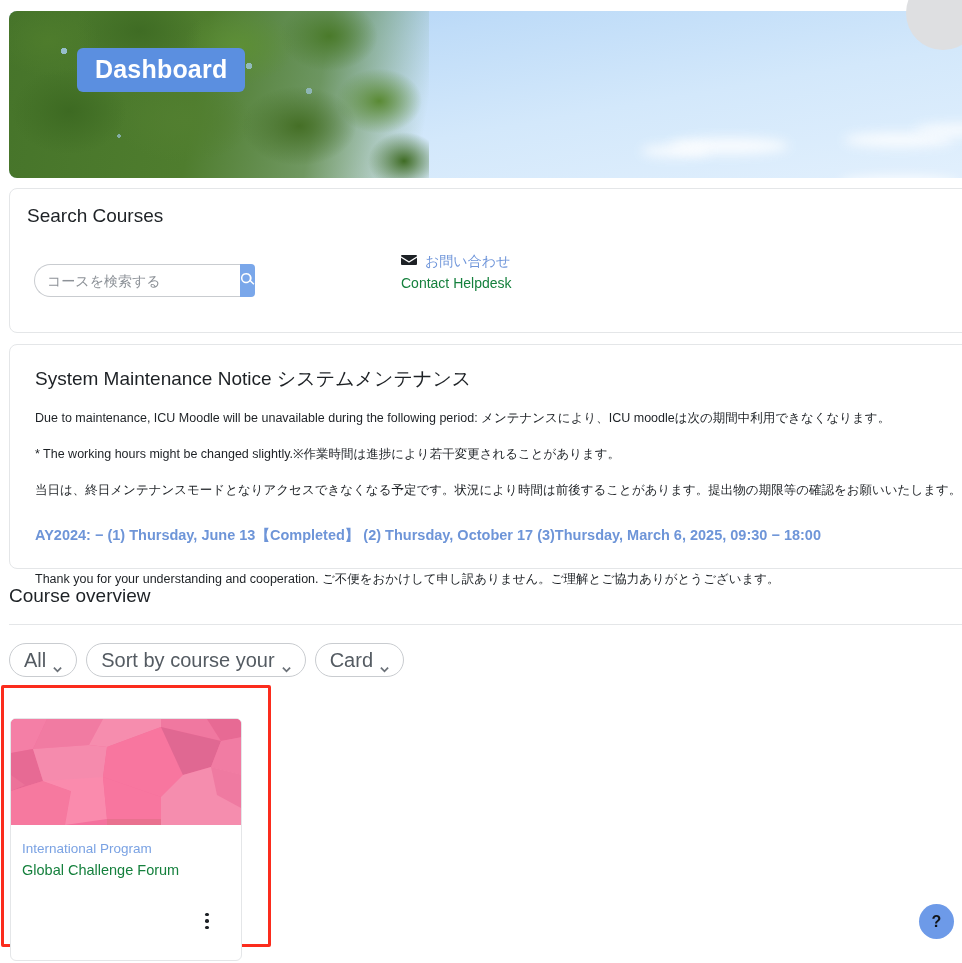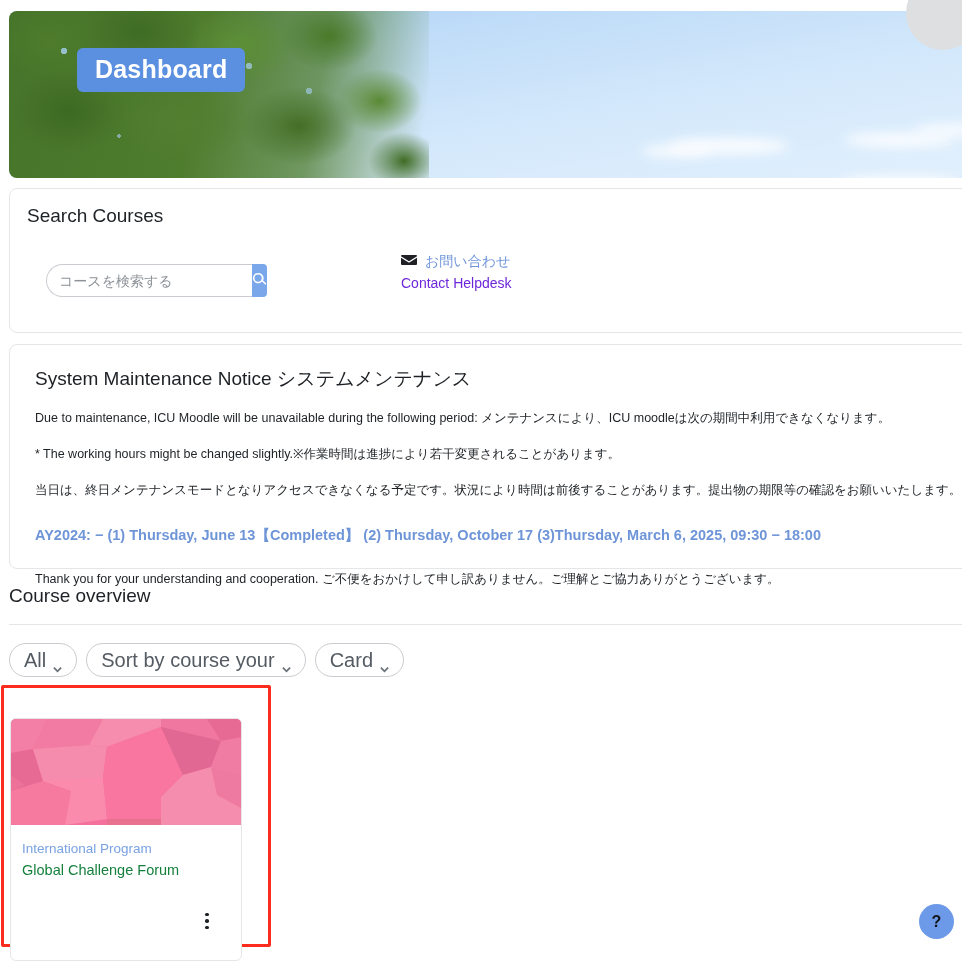--- a/index.html
+++ b/index.html
@@ -83,21 +83,21 @@
   }
 
   
   .panel-search { top: 188px; height: 145px; }
   .panel-title {
     font-size: 19px; color: #1d2125; font-weight: 400;
     margin: 16px 0 0 17px;
   }
   .search-row { position: relative; height: 50px; }
   .search-box {
-    position: absolute; left: 36px; top: 37px;
+    position: absolute; left: 24px; top: 37px;
     display: flex; width: 209px; height: 15px;
   }
   .search-input {
     flex: 1; height: 33px;
     border: 1px solid #c9ccd0;
     border-right: none;
     border-radius: 17px 0 0 17px;
     padding: 0 12px;
     font-size: 14px; color: #6b7178;
     font-family: "Liberation Sans", sans-serif;
@@ -116,21 +116,21 @@
   .search-btn svg { width: 15px; height: 15px; fill: #ffffff; }
 
   .contact-block {
     position: absolute; left: 401px; top: 250px;
     font-size: 14px; line-height: 22px;
   }
   .contact-line1 { display: flex; align-items: flex-start; gap: 8px; }
   .env-icon { width: 16px; height: 12px; display: inline-block; }
   .env-icon svg { width: 16px; height: 12px; fill: #1d2125; }
   .contact-link { color: #7096da; text-decoration: none; cursor: pointer; }
-  .contact-line2 { color: #6d28d9; cursor: pointer; }
+  .contact-line2 { color: #15803d; cursor: pointer; }
 
   
   .panel-maint { top: 344px; height: 225px; }
   .maint-title {
     font-size: 19px; color: #1d2125; font-weight: 400;
     margin: 21px 0 0 25px;
   }
   .maint-body { margin: 0 0 0 25px; }
   .maint-p {
     font-size: 12.5px; color: #1d2125; margin-top: 17px; line-height: 1.5;

